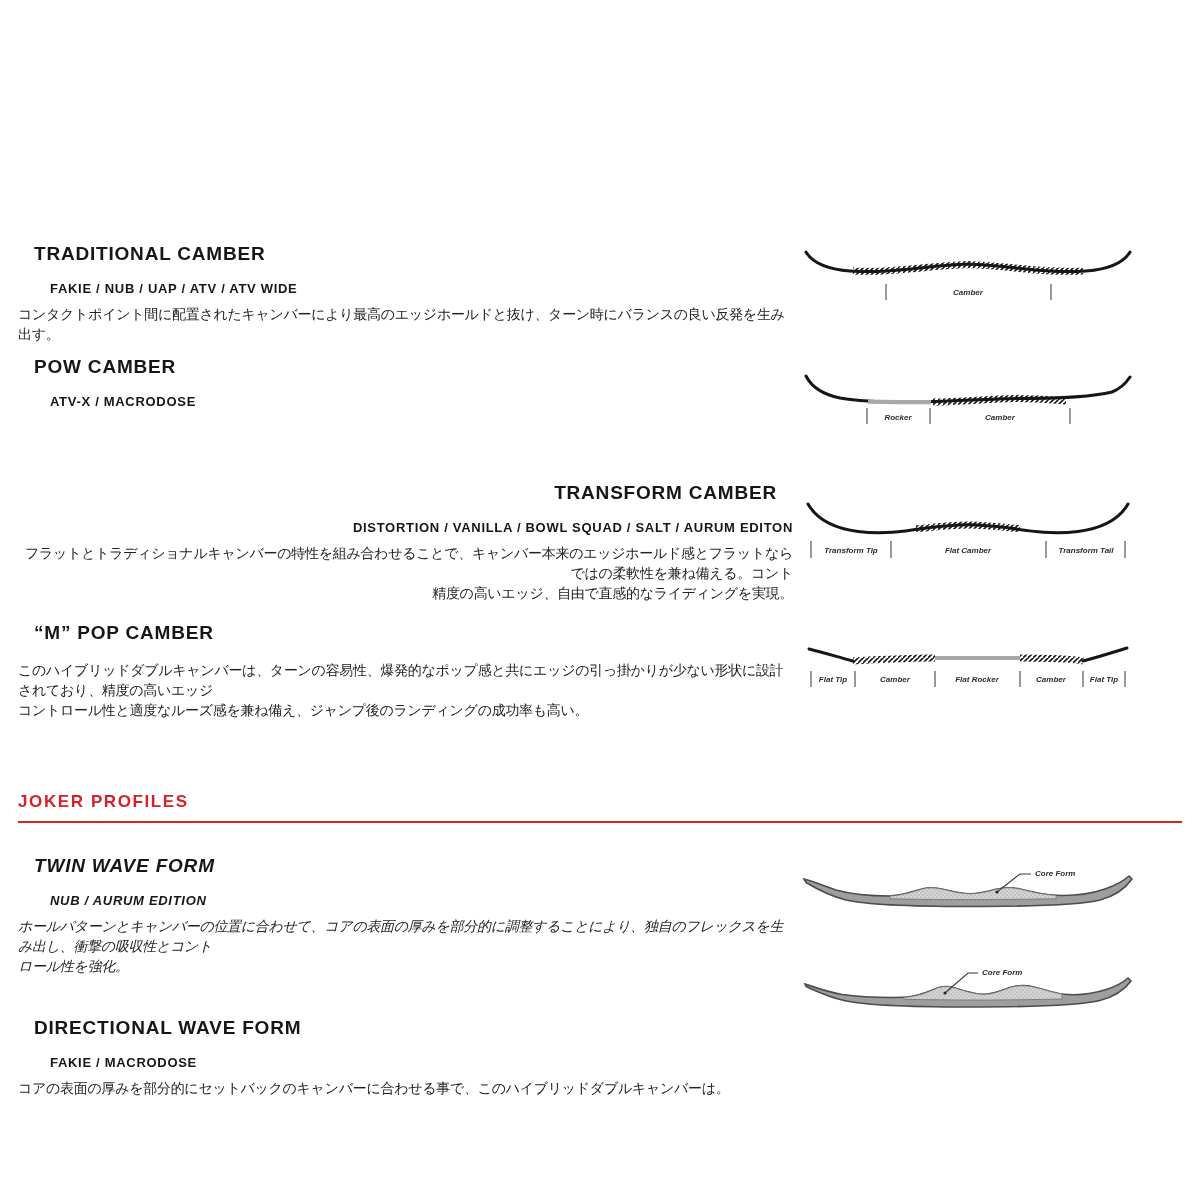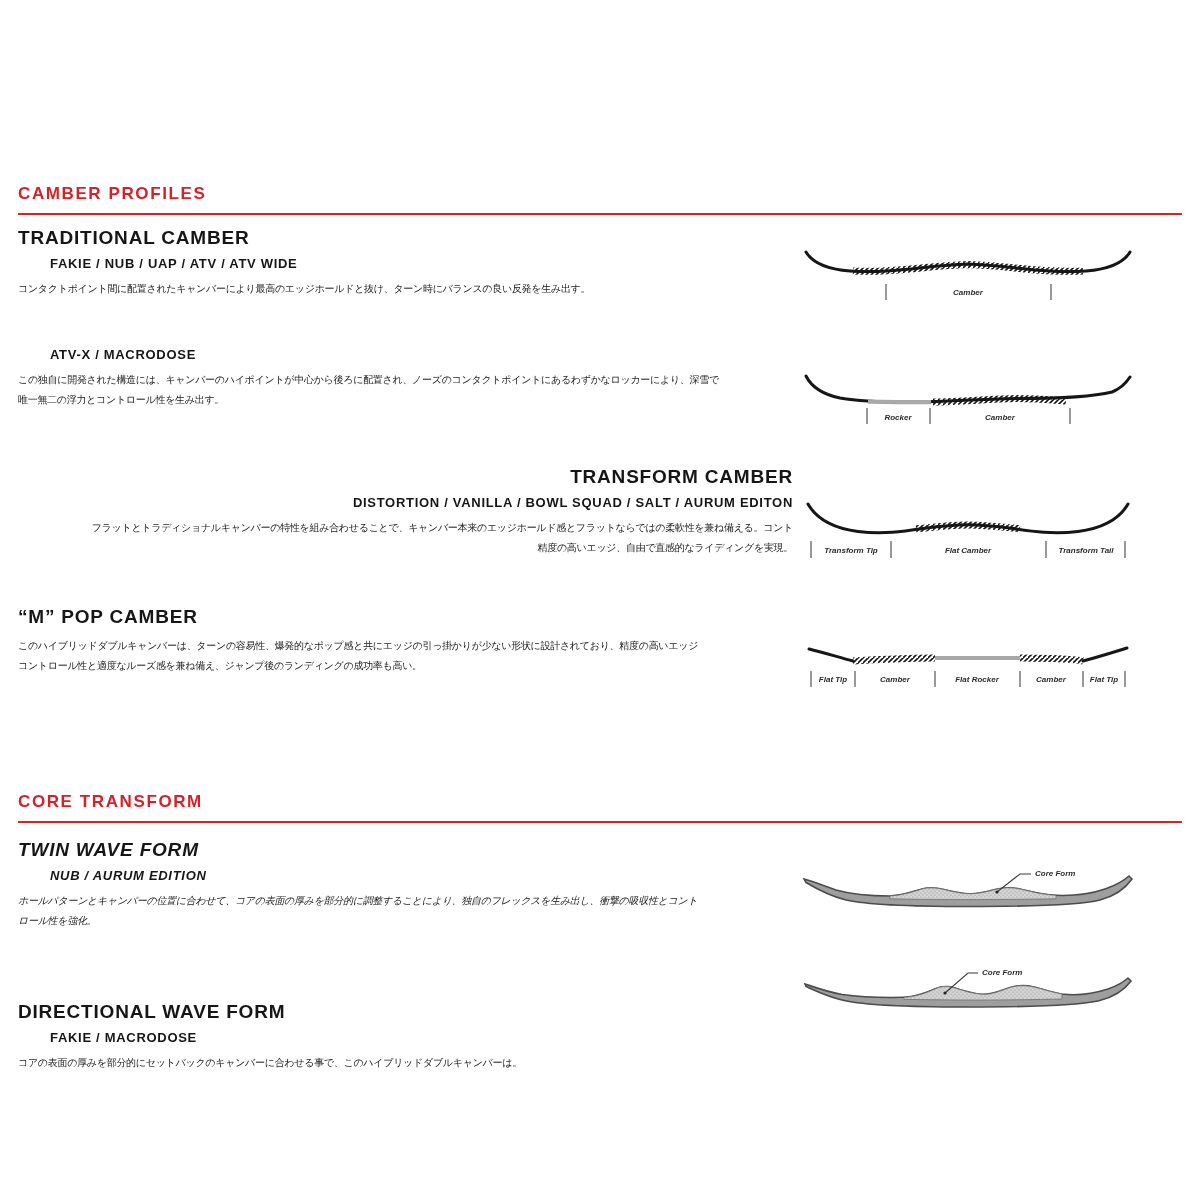--- a/index.html
+++ b/index.html
@@ -3,23 +3,23 @@
 <meta charset="utf-8">
 <style>
   html,body{margin:0;padding:0;background:#ffffff;}
   body{width:1200px;height:1200px;font-family:"Liberation Sans",sans-serif;color:#1a1a1a;}
   .page{position:relative;width:1200px;height:1200px;overflow:hidden;background:#fff;}
 
   .band{position:absolute;left:18px;right:18px;border-bottom:2px solid var(--accent,#d2232a);padding-bottom:9px;}
   .band h1{margin:0;font-size:17px;font-weight:bold;letter-spacing:1.6px;color:var(--accent,#d2232a);}
 
   .sec{position:absolute;left:18px;width:775px;}
-  .sec h2{margin:0;font-size:19px;font-weight:bold;letter-spacing:0.8px;color:#161616;}
+  .sec h2{margin:16px;font-size:19px;font-weight:bold;letter-spacing:0.8px;color:#161616;}
   .sec h3{margin:7px 0 0 0;font-size:13px;font-weight:bold;letter-spacing:0.7px;color:#161616;padding-left:32px;}
-  .sec p{margin:8px 0 0 0;font-size:10px;line-height:20px;letter-spacing:-0.3px;color:#222;white-space:pre-line;}
+  .sec p{margin:8px 0 0 0;font-size:14px;line-height:20px;letter-spacing:-0.3px;color:#222;white-space:pre-line;}
 
   .diag{position:absolute;left:798px;width:340px;}
 
   .board{fill:none;stroke:#161616;stroke-width:3;stroke-linecap:round;}
   .hatchband{fill:none;stroke:url(#hatch);stroke-width:7;}
   .grayband{fill:none;stroke:#a8a8a8;stroke-width:4.2;}
   .tick{stroke:#555;stroke-width:1.2;}
   .dlabel{font-family:"Liberation Sans",sans-serif;font-size:8px;font-style:italic;font-weight:bold;fill:#2b2b2b;}
   .corebody{fill:#9e9e9e;stroke:#4c4c4c;stroke-width:1.6;}
   .corebump{fill:url(#dots);stroke:#6f6f6f;stroke-width:0.8;}
@@ -38,41 +38,37 @@
         <path d="M-1,1 L1,-1" stroke="#161616" stroke-width="1.6"></path>
       </pattern>
       <pattern id="dots" width="4" height="4" patternUnits="userSpaceOnUse">
         <rect width="4" height="4" fill="#d4d4d4"></rect>
         <circle cx="1" cy="1" r="0.6" fill="#8f8f8f"></circle>
         <circle cx="3" cy="3" r="0.6" fill="#8f8f8f"></circle>
       </pattern>
     </defs>
   </svg>
 
-  <div class="band" style="top:184px;">
-    <h1>CAMBER PROFILES</h1>
-  </div>
 
   <div class="sec" style="top:227px;">
     <h2>TRADITIONAL CAMBER</h2>
     <h3>FAKIE / NUB / UAP / ATV / ATV WIDE</h3>
     <p>コンタクトポイント間に配置されたキャンバーにより最高のエッジホールドと抜け、ターン時にバランスの良い反発を生み出す。</p>
   </div>
   <svg class="diag" style="top:238px;" width="340" height="70" viewBox="0 0 340 70">
     <path class="board" d="M8,14 C14,24 26,31 52,33 C95,36 130,27 170,26 C210,27 245,36 288,33 C314,31 326,24 332,14"></path>
     <path class="hatchband" d="M55,33 C95,35.5 130,27.5 170,26.5 C210,27.5 245,35.5 285,33"></path>
     <line class="tick" x1="88" y1="46" x2="88" y2="62"></line>
     <line class="tick" x1="253" y1="46" x2="253" y2="62"></line>
     <text class="dlabel" x="170" y="57" text-anchor="middle">Camber</text>
   </svg>
 
   <div class="sec" style="top:340px;">
+    <h2>POW CAMBER</h2>
     <h3>ATV-X / MACRODOSE</h3>
-    <p>この独自に開発された構造には、キャンバーのハイポイントが中心から後ろに配置され、ノーズのコンタクトポイントにあるわずかなロッカーにより、深雪で
-唯一無二の浮力とコントロール性を生み出す。</p>
   </div>
   <svg class="diag" style="top:370px;" width="340" height="65" viewBox="0 0 340 65">
     <path class="board" d="M8,6 C13,16 23,24 42,28 C60,31 80,32 105,32 C150,32.5 185,28.5 220,28.5 C250,28.5 290,28 314,22 C323,18.5 328,13 332,7"></path>
     <path class="grayband" d="M70,31.6 C90,32 110,32.1 133,32.1"></path>
     <path class="hatchband" d="M135,32 C165,32 190,28.8 218,28.6 C240,28.6 255,30 268,31"></path>
     <line class="tick" x1="69" y1="38" x2="69" y2="54"></line>
     <line class="tick" x1="132" y1="38" x2="132" y2="54"></line>
     <line class="tick" x1="272" y1="38" x2="272" y2="54"></line>
     <text class="dlabel" x="100" y="50" text-anchor="middle">Rocker</text>
     <text class="dlabel" x="202" y="50" text-anchor="middle">Camber</text>
@@ -114,21 +110,21 @@
     <line class="tick" x1="285" y1="53" x2="285" y2="69"></line>
     <line class="tick" x1="327" y1="53" x2="327" y2="69"></line>
     <text class="dlabel" x="35" y="64" text-anchor="middle">Flat Tip</text>
     <text class="dlabel" x="97" y="64" text-anchor="middle">Camber</text>
     <text class="dlabel" x="179" y="64" text-anchor="middle">Flat Rocker</text>
     <text class="dlabel" x="253" y="64" text-anchor="middle">Camber</text>
     <text class="dlabel" x="306" y="64" text-anchor="middle">Flat Tip</text>
   </svg>
 
   <div class="band" style="top:792px;">
-    <h1>CORE TRANSFORM</h1>
+    <h1>JOKER PROFILES</h1>
   </div>
 
   <div class="sec" style="top:839px;font-style:italic;">
     <h2>TWIN WAVE FORM</h2>
     <h3>NUB / AURUM EDITION</h3>
     <p>ホールパターンとキャンバーの位置に合わせて、コアの表面の厚みを部分的に調整することにより、独自のフレックスを生み出し、衝撃の吸収性とコント
 ロール性を強化。</p>
   </div>
   <svg class="diag" style="top:830px;" width="340" height="85" viewBox="0 0 340 85">
     <path class="corebody" d="M6,49 C14,51 24,55 38,60 C54,64.5 72,66 92,66 C104,65.5 114,62 124,59 C130,57.3 138,57.5 146,59.5 C154,61.5 162,63.5 172,63.8 C181,63.8 190,61.5 198,59.3 C206,57.3 214,57.3 222,59 C234,61.8 244,64.5 258,65.3 C276,66 294,63.5 307,59 C317,55.5 325,51.5 331,46 L334,49 C327,59 317,66 302,70 C283,74.8 240,76.5 170,76.5 C100,76.5 68,74.5 48,70 C32,66 18,58.5 8,52.5 Z"></path>

